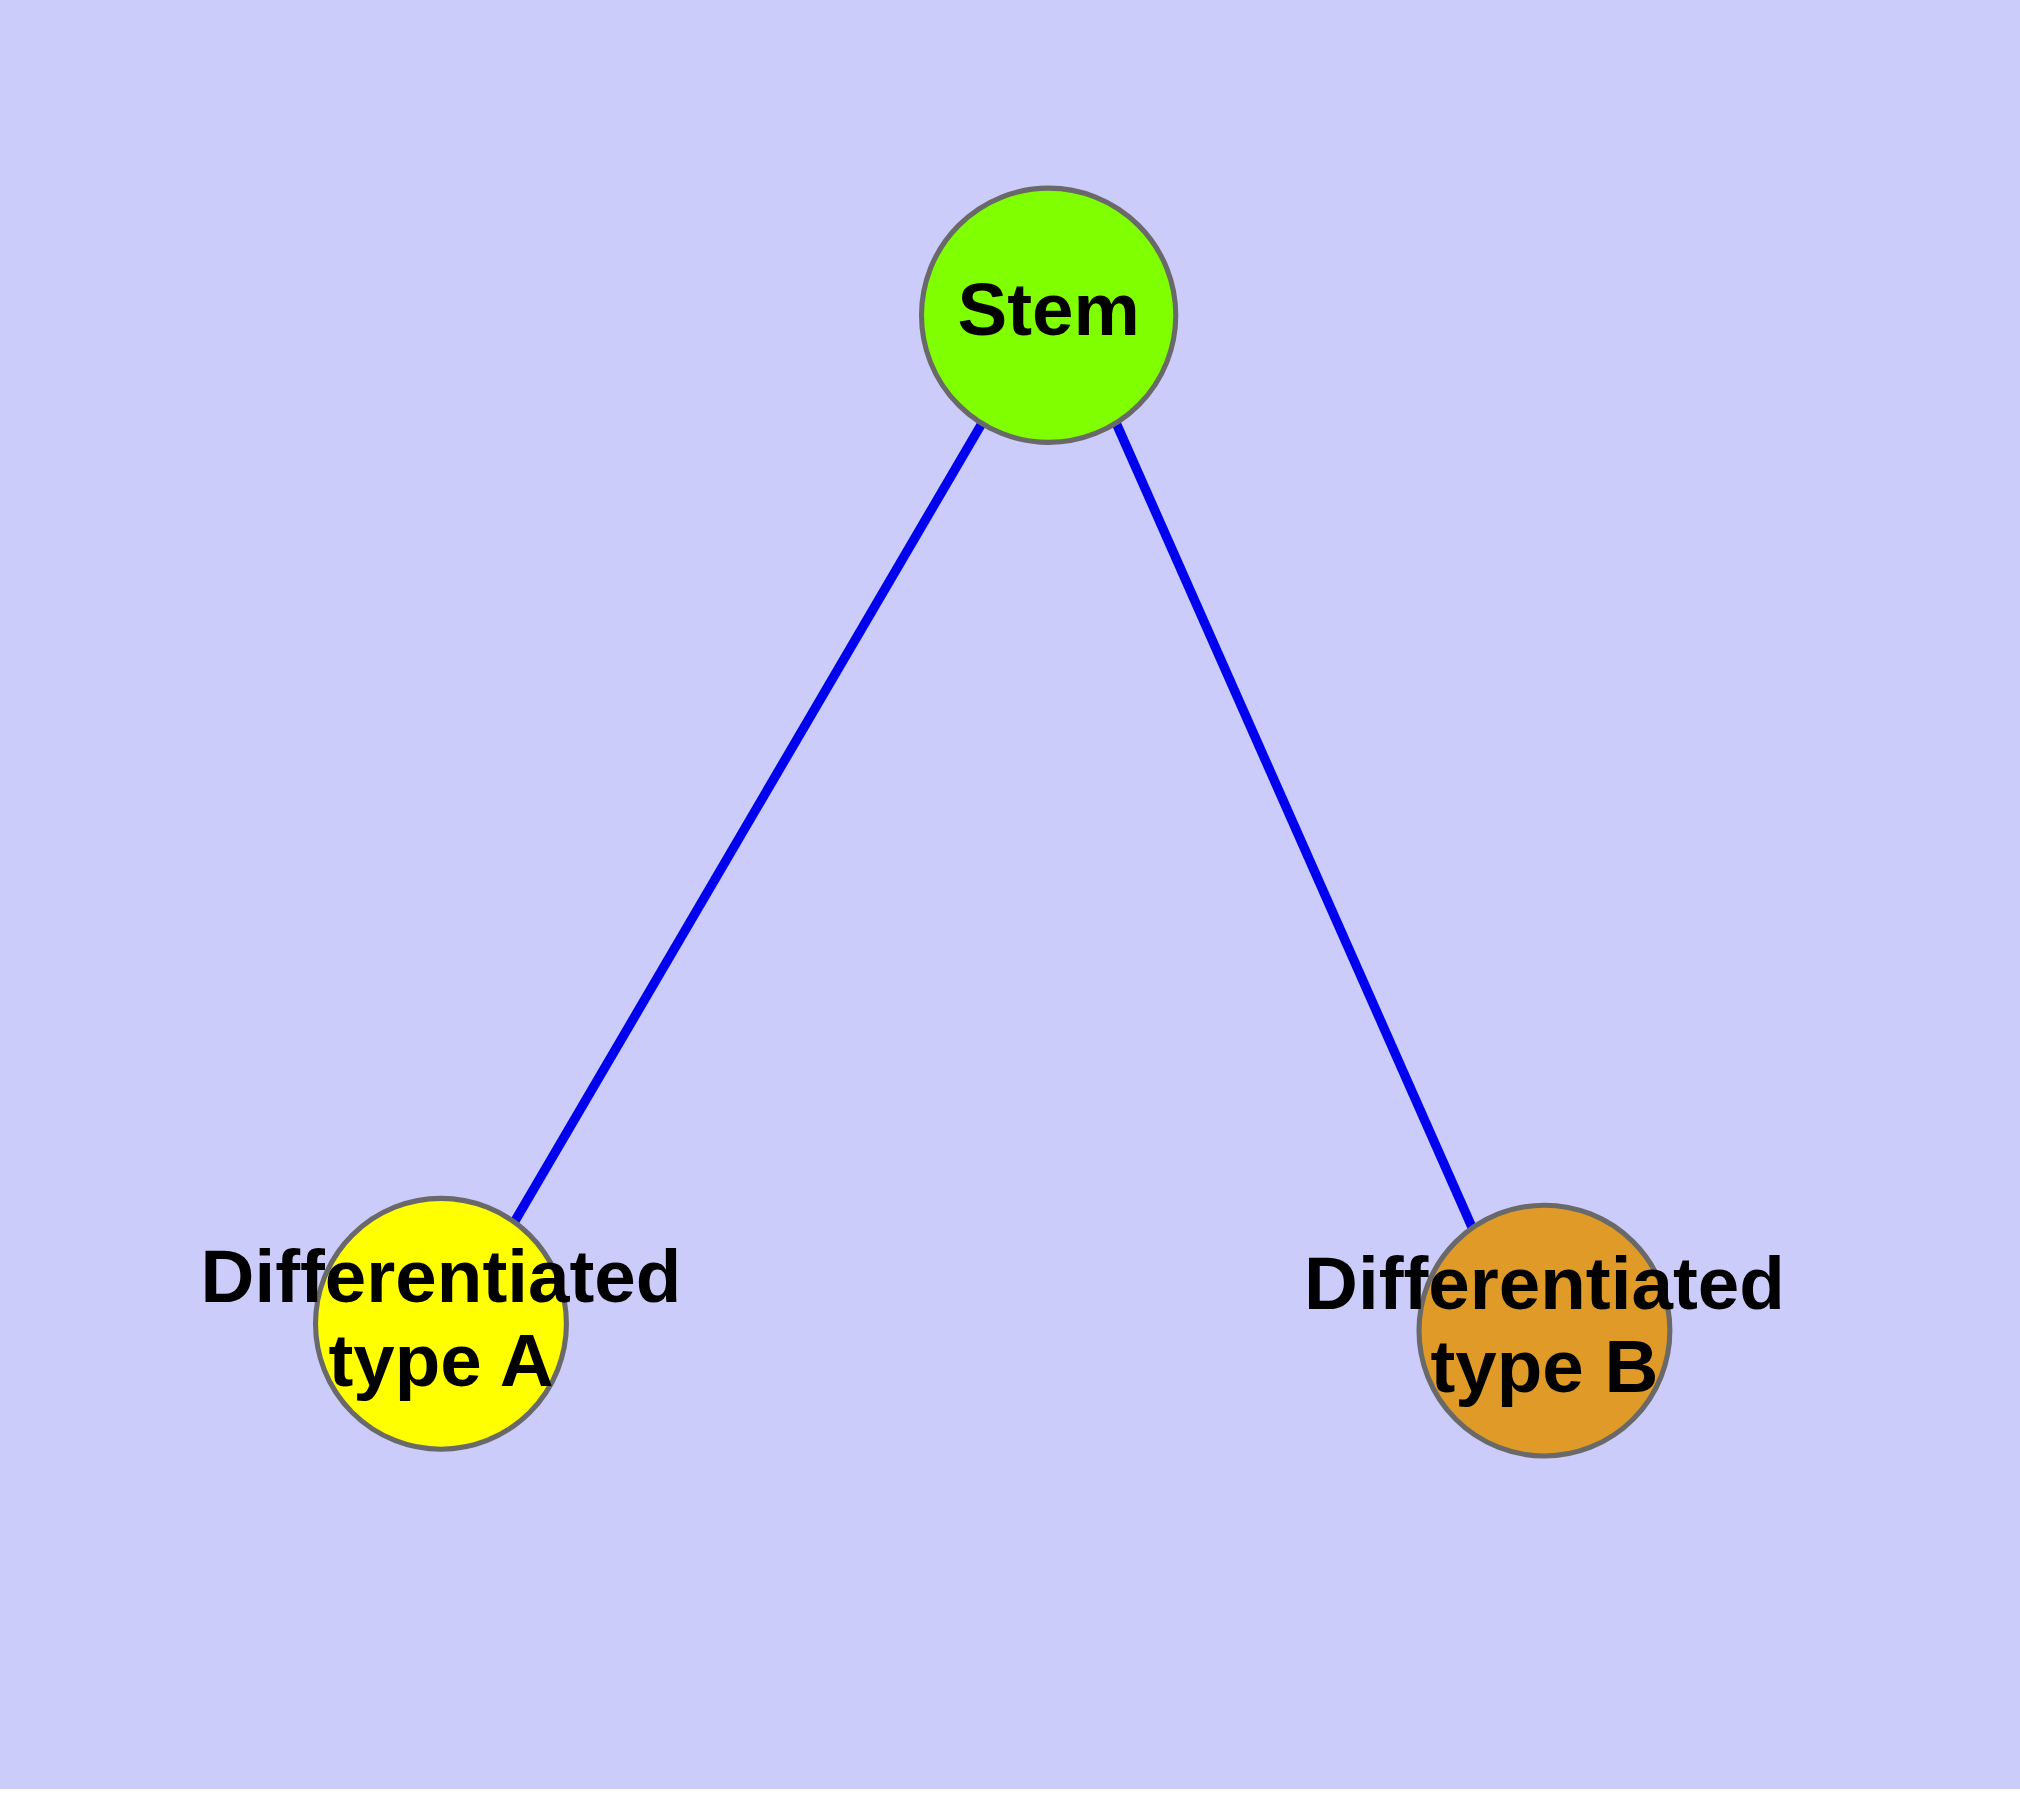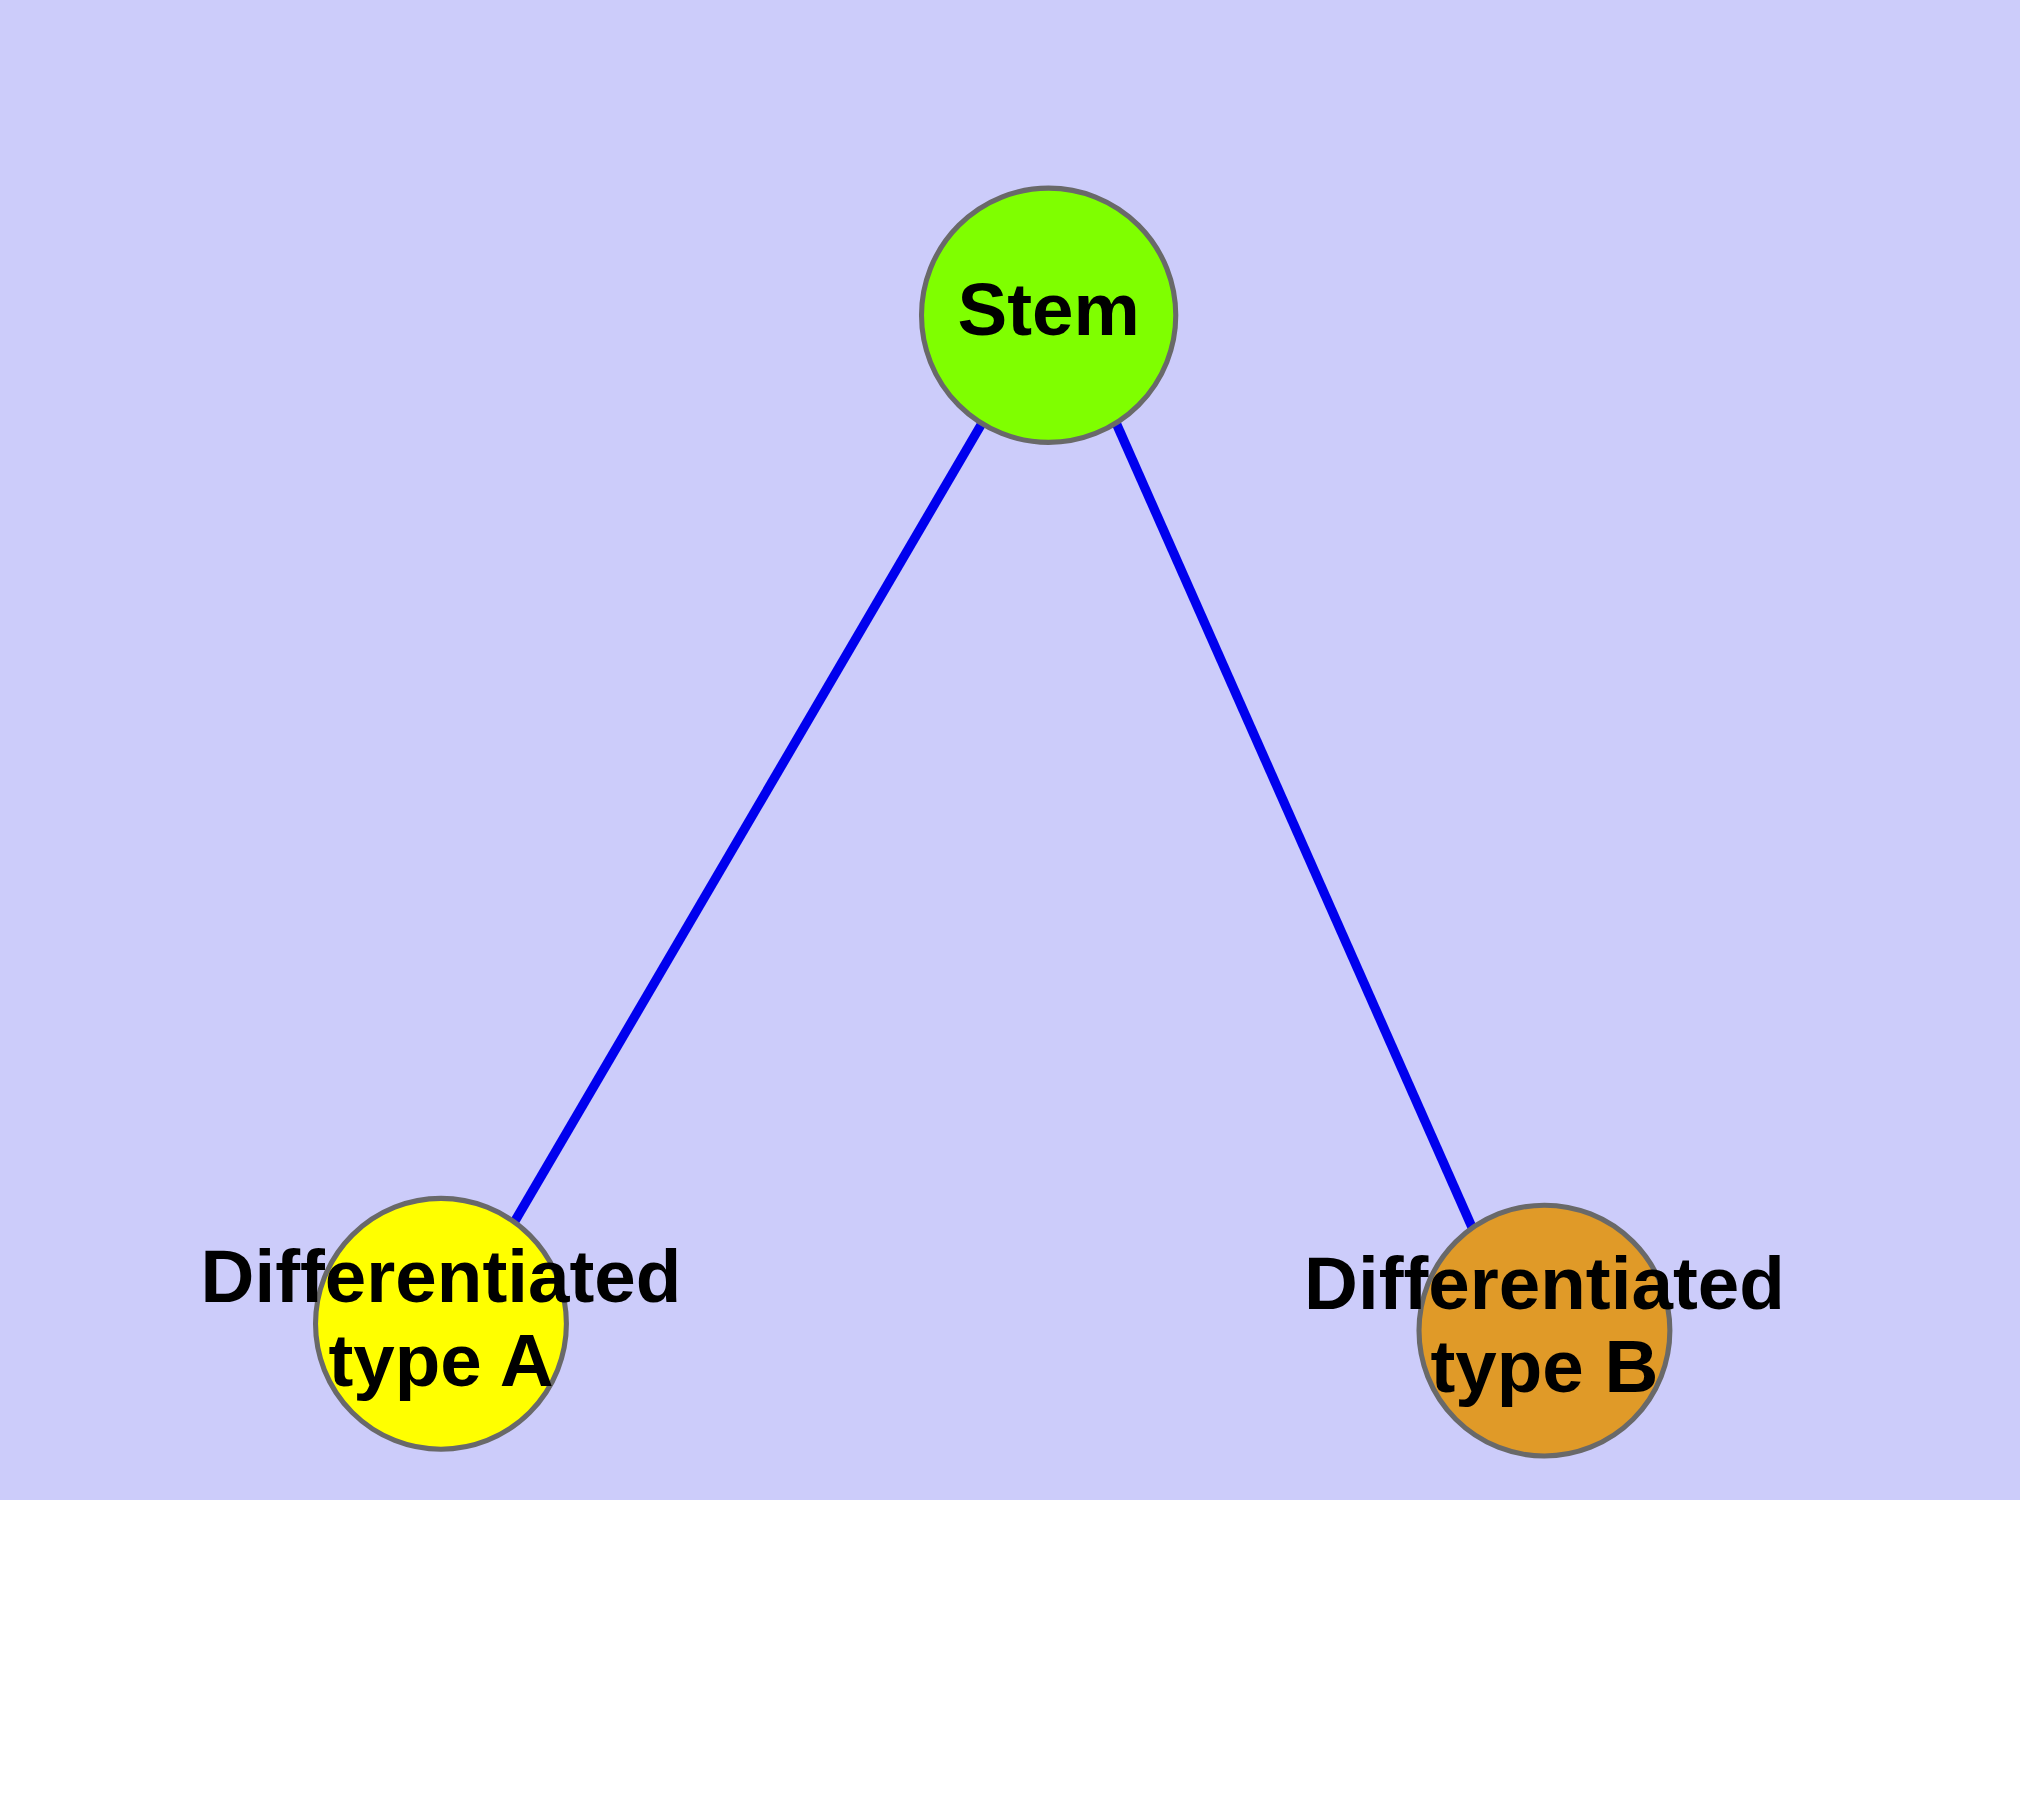--- a/index.html
+++ b/index.html
@@ -26,21 +26,21 @@
     font-family: "Liberation Sans", sans-serif;
     font-weight: bold;
     fill: #000000;
     text-anchor: middle;
     dominant-baseline: middle;
   }
 </style>
 </head>
 <body>
 
-<div id="canvas" style="width: 2021px; height: 1500px; background: rgb(204, 204, 250);">
+<div id="canvas" style="width: 2021px; height: 1789px; background: rgb(204, 204, 250);">
   <svg id="graph-svg" viewBox="0 0 2384 2138" xmlns="http://www.w3.org/2000/svg" style="width: 2021px; height: 1812px;">
 
     <rect id="bg-rect" x="0" y="0" width="2384" height="2138" fill="#ccccfa"></rect>
 
     <g id="edges-layer">
         <line x1="1158" y1="500" x2="606" y2="1443" stroke="#0000ee" stroke-width="11" stroke-linecap="butt"></line>
         <line x1="1317" y1="500" x2="1737" y2="1449" stroke="#0000ee" stroke-width="11" stroke-linecap="butt"></line>
       </g>
     <g id="nodes-layer">
         <g>

